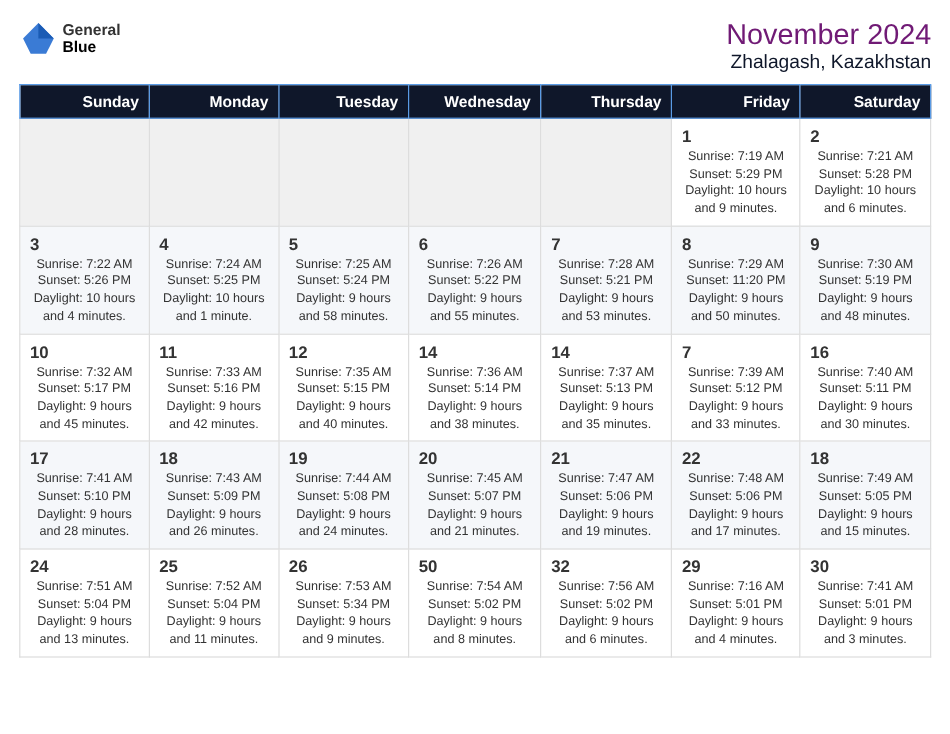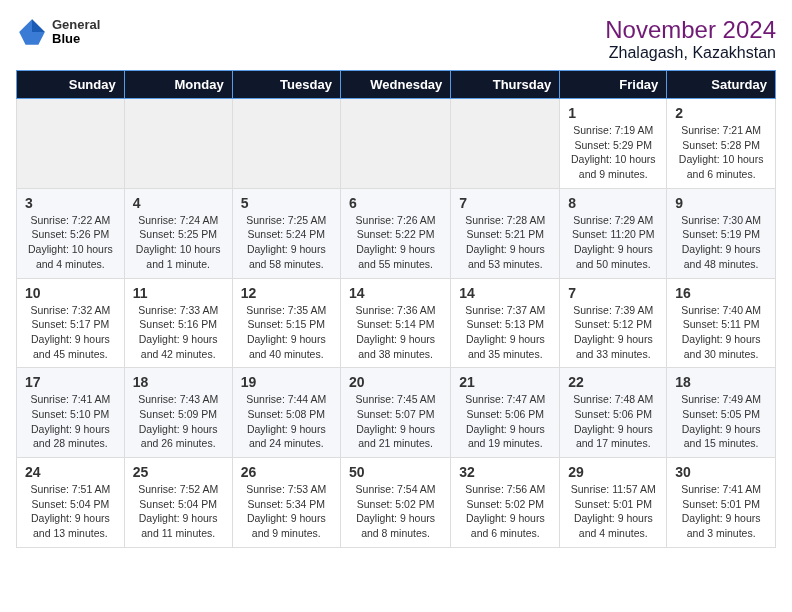--- a/index.html
+++ b/index.html
@@ -298,21 +298,21 @@
 Daylight: 9 hours and 8 minutes.</div>
         </td>
         <td>
           <span class="day-number">32</span>
           <div class="day-info">Sunrise: 7:56 AM
 Sunset: 5:02 PM
 Daylight: 9 hours and 6 minutes.</div>
         </td>
         <td>
           <span class="day-number">29</span>
-          <div class="day-info">Sunrise: 11:57 AM
+          <div class="day-info">Sunrise: 7:16 AM
 Sunset: 5:01 PM
 Daylight: 9 hours and 4 minutes.</div>
         </td>
         <td>
           <span class="day-number">30</span>
           <div class="day-info">Sunrise: 7:41 AM
 Sunset: 5:01 PM
 Daylight: 9 hours and 3 minutes.</div>
         </td>
       </tr>

